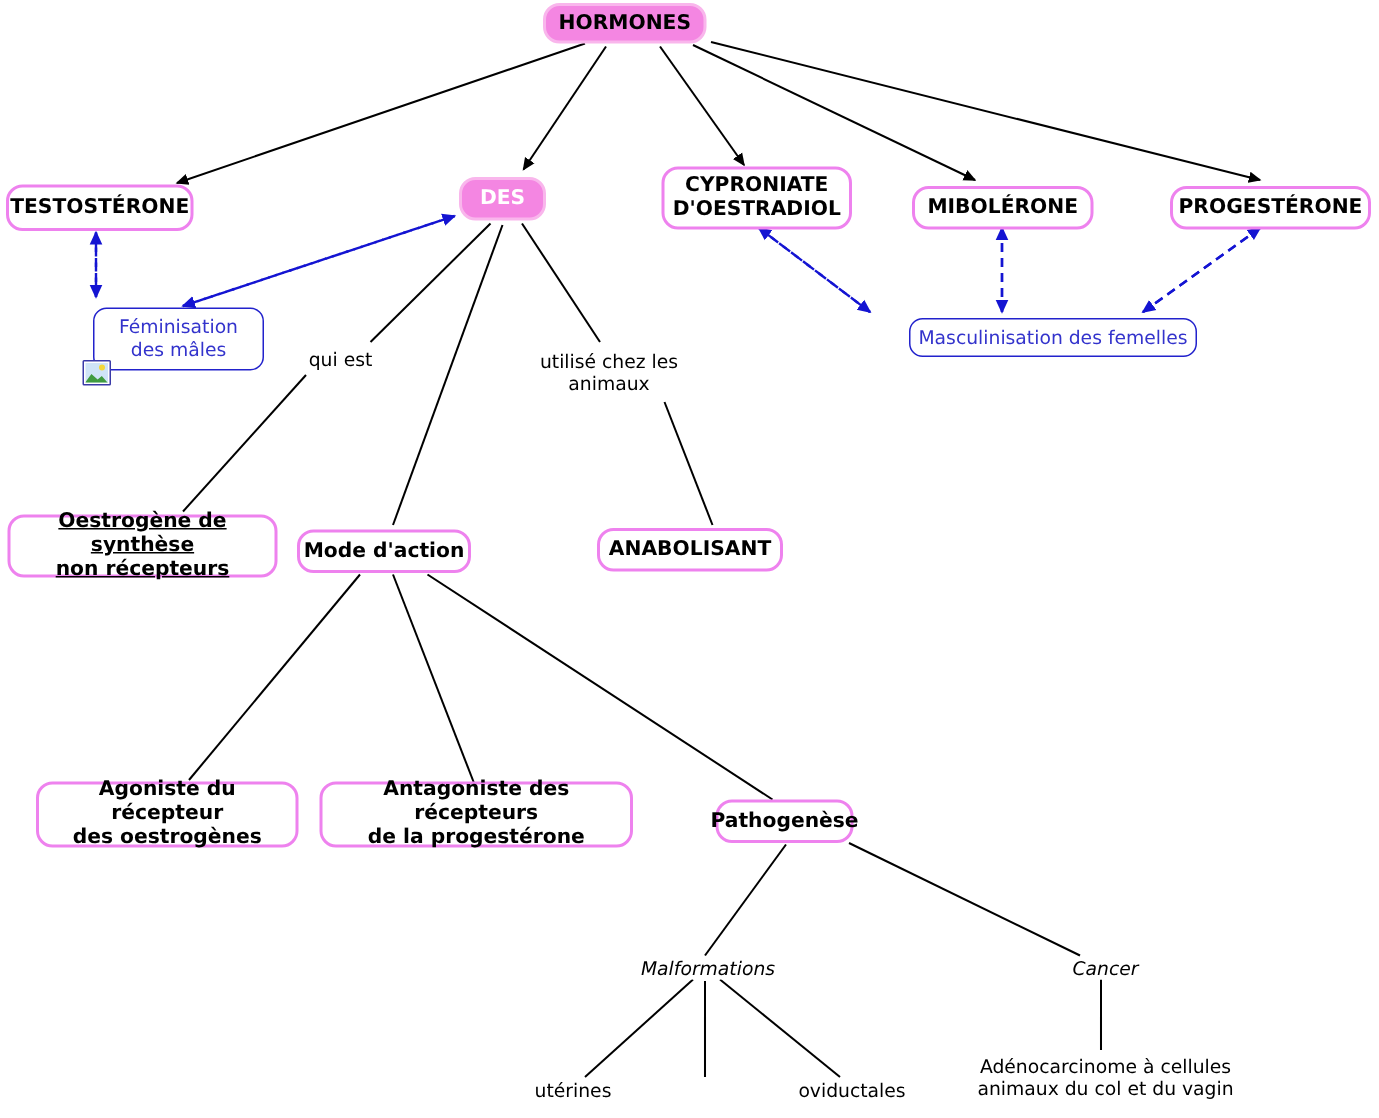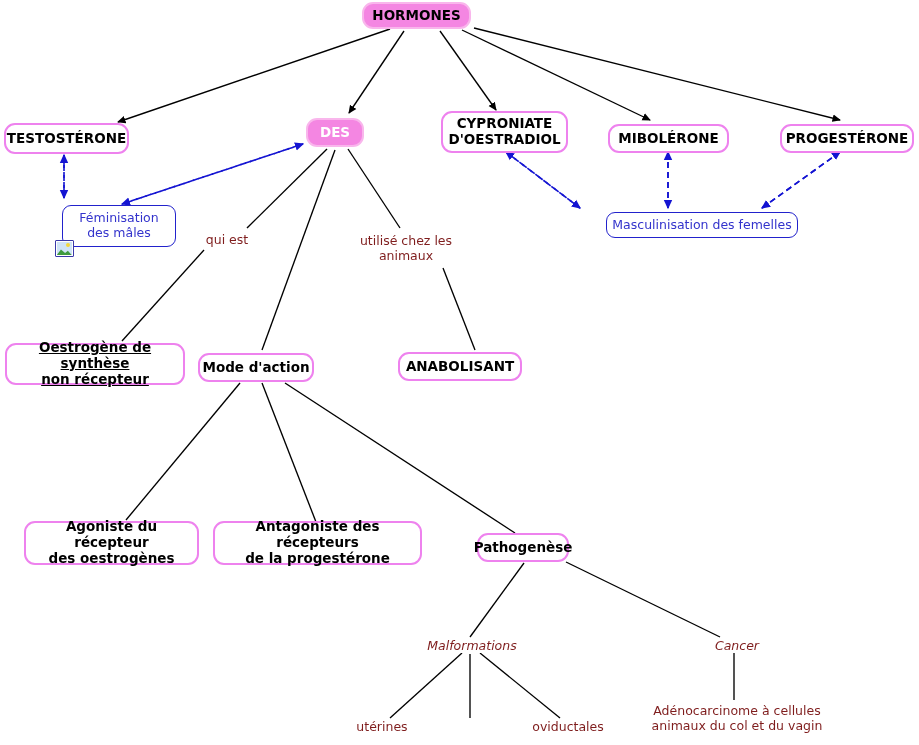--- a/index.html
+++ b/index.html
@@ -50,21 +50,21 @@
     font-size:12.5px;
     padding:5px 9px;
     display:flex;
     align-items:center;
     justify-content:center;
     font-family:"DejaVu Sans", sans-serif;
   }
 
   .lbl{
     position:absolute;
-    color:#7f1d1d;
+    color:#000000;
     font-size:12.5px;
     text-align:center;
     background:#ffffff;
     line-height:1.22;
     white-space:nowrap;
     padding:0 2px;
   }
   .lbl.italic{ font-style:italic; }
 
   .twoline{white-space:normal;}
@@ -194,21 +194,21 @@
       <div class="hill"></div>
     </div>
   </div>
 
   <div class="node resource" style="left:572px;top:212px;width:192px;height:26px;margin-left:34px;">
     <span>Masculinisation des femelles</span>
   </div>
 
   <div class="node concept twoline" style="left:5px;top:343px;width:180px;height:42px;flex-direction:column;text-decoration:underline;">
     <span>Oestrogène de synthèse</span>
-    <span>non récepteur</span>
+    <span>non récepteurs</span>
   </div>
 
   <div class="node concept" style="left:198px;top:353px;width:116px;height:29px;">
     <span>Mode d'action</span>
   </div>
 
   <div class="node concept" style="left:398px;top:352px;width:124px;height:29px;">
     <span>ANABOLISANT</span>
   </div>
 

